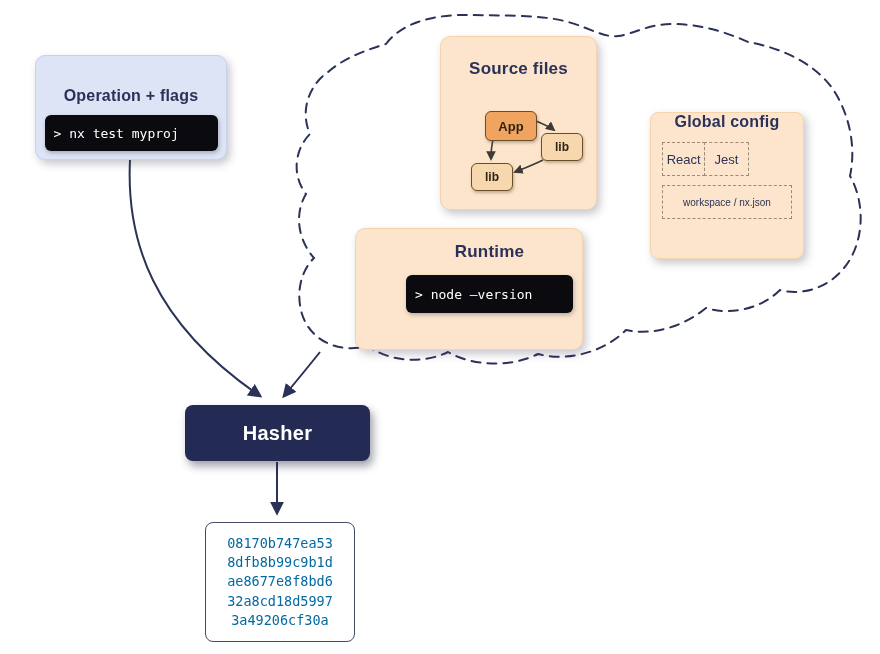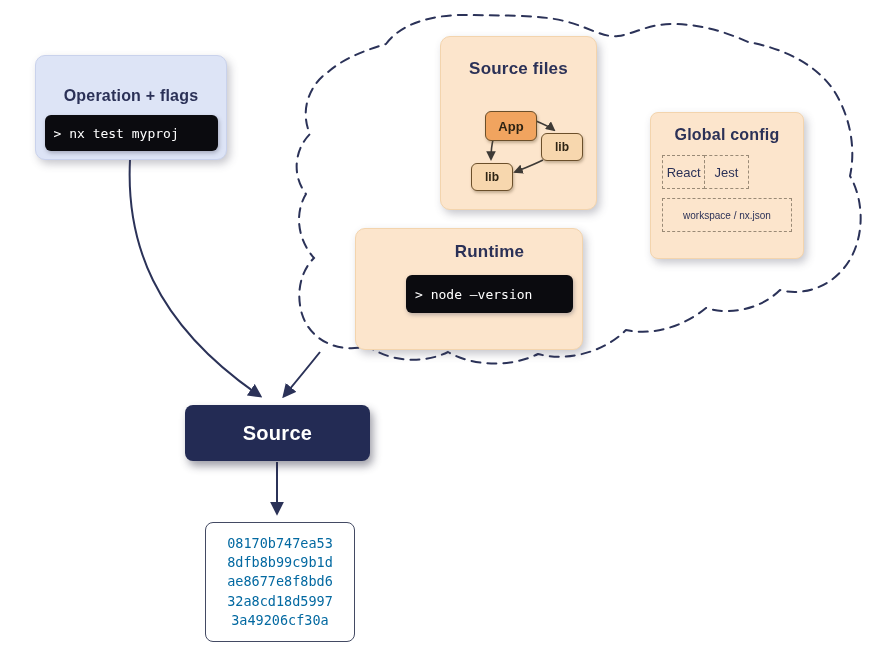--- a/index.html
+++ b/index.html
@@ -30,21 +30,21 @@
   #src-card svg{position:absolute;left:0;top:0;z-index:1;}
   .node{
     position:absolute;z-index:2;border-radius:6px;display:flex;align-items:center;justify-content:center;
     font-weight:700;color:#2e2414;box-shadow:1px 2px 3px rgba(90,70,40,.35);
   }
   #node-app{left:44px;top:52px;width:50px;height:28px;background:#f1a45f;border:1px solid #6b4f2a;font-size:13px;margin-top:22px;}
   #node-lib-right{left:100px;top:96px;width:40px;height:26px;background:#f7d7ae;border:1px solid #6b4f2a;font-size:12px;}
   #node-lib-left{left:30px;top:126px;width:40px;height:26px;background:#f7d7ae;border:1px solid #6b4f2a;font-size:12px;}
   
   #cfg-card{left:650px;top:112px;width:152px;height:145px;border-radius:8px;}
-  #cfg-card .card-title{padding-top:13px;font-size:16px;}
+  #cfg-card .card-title{font-size:16px;}
   .cfg-grid{margin:11px 11px 0 11px;display:grid;grid-template-columns:1fr 1fr 1fr;row-gap:9px;}
   .cfg-cell{
     border:1px dashed #9a8a76;height:32px;display:flex;align-items:center;justify-content:center;
     font-size:13px;color:#2b3157;
   }
   .cfg-cell.second{margin-left:-1px;}
   .cfg-cell.wide{grid-column:1 / -1;font-size:10px;}
   
   #rt-card{left:355px;top:228px;width:185px;height:120px;padding-left:41px;}
   #rt-card .card-title{padding-top:13px;font-size:17px;}
@@ -123,21 +123,21 @@
   </div>
 
   <div class="card peach" id="rt-card">
     <div class="card-title">Runtime</div>
     <div class="terminal">
       <span>&gt; node –version</span>
     </div>
   </div>
 
   <div class="card" id="hasher">
-    <span>Source</span>
+    <span>Hasher</span>
   </div>
 
   <div class="card" id="hash-box">
     <div class="hash-line">08170b747ea53</div>
     <div class="hash-line">8dfb8b99c9b1d</div>
     <div class="hash-line">ae8677e8f8bd6</div>
     <div class="hash-line">32a8cd18d5997</div>
     <div class="hash-line">3a49206cf30a</div>
   </div>
 

